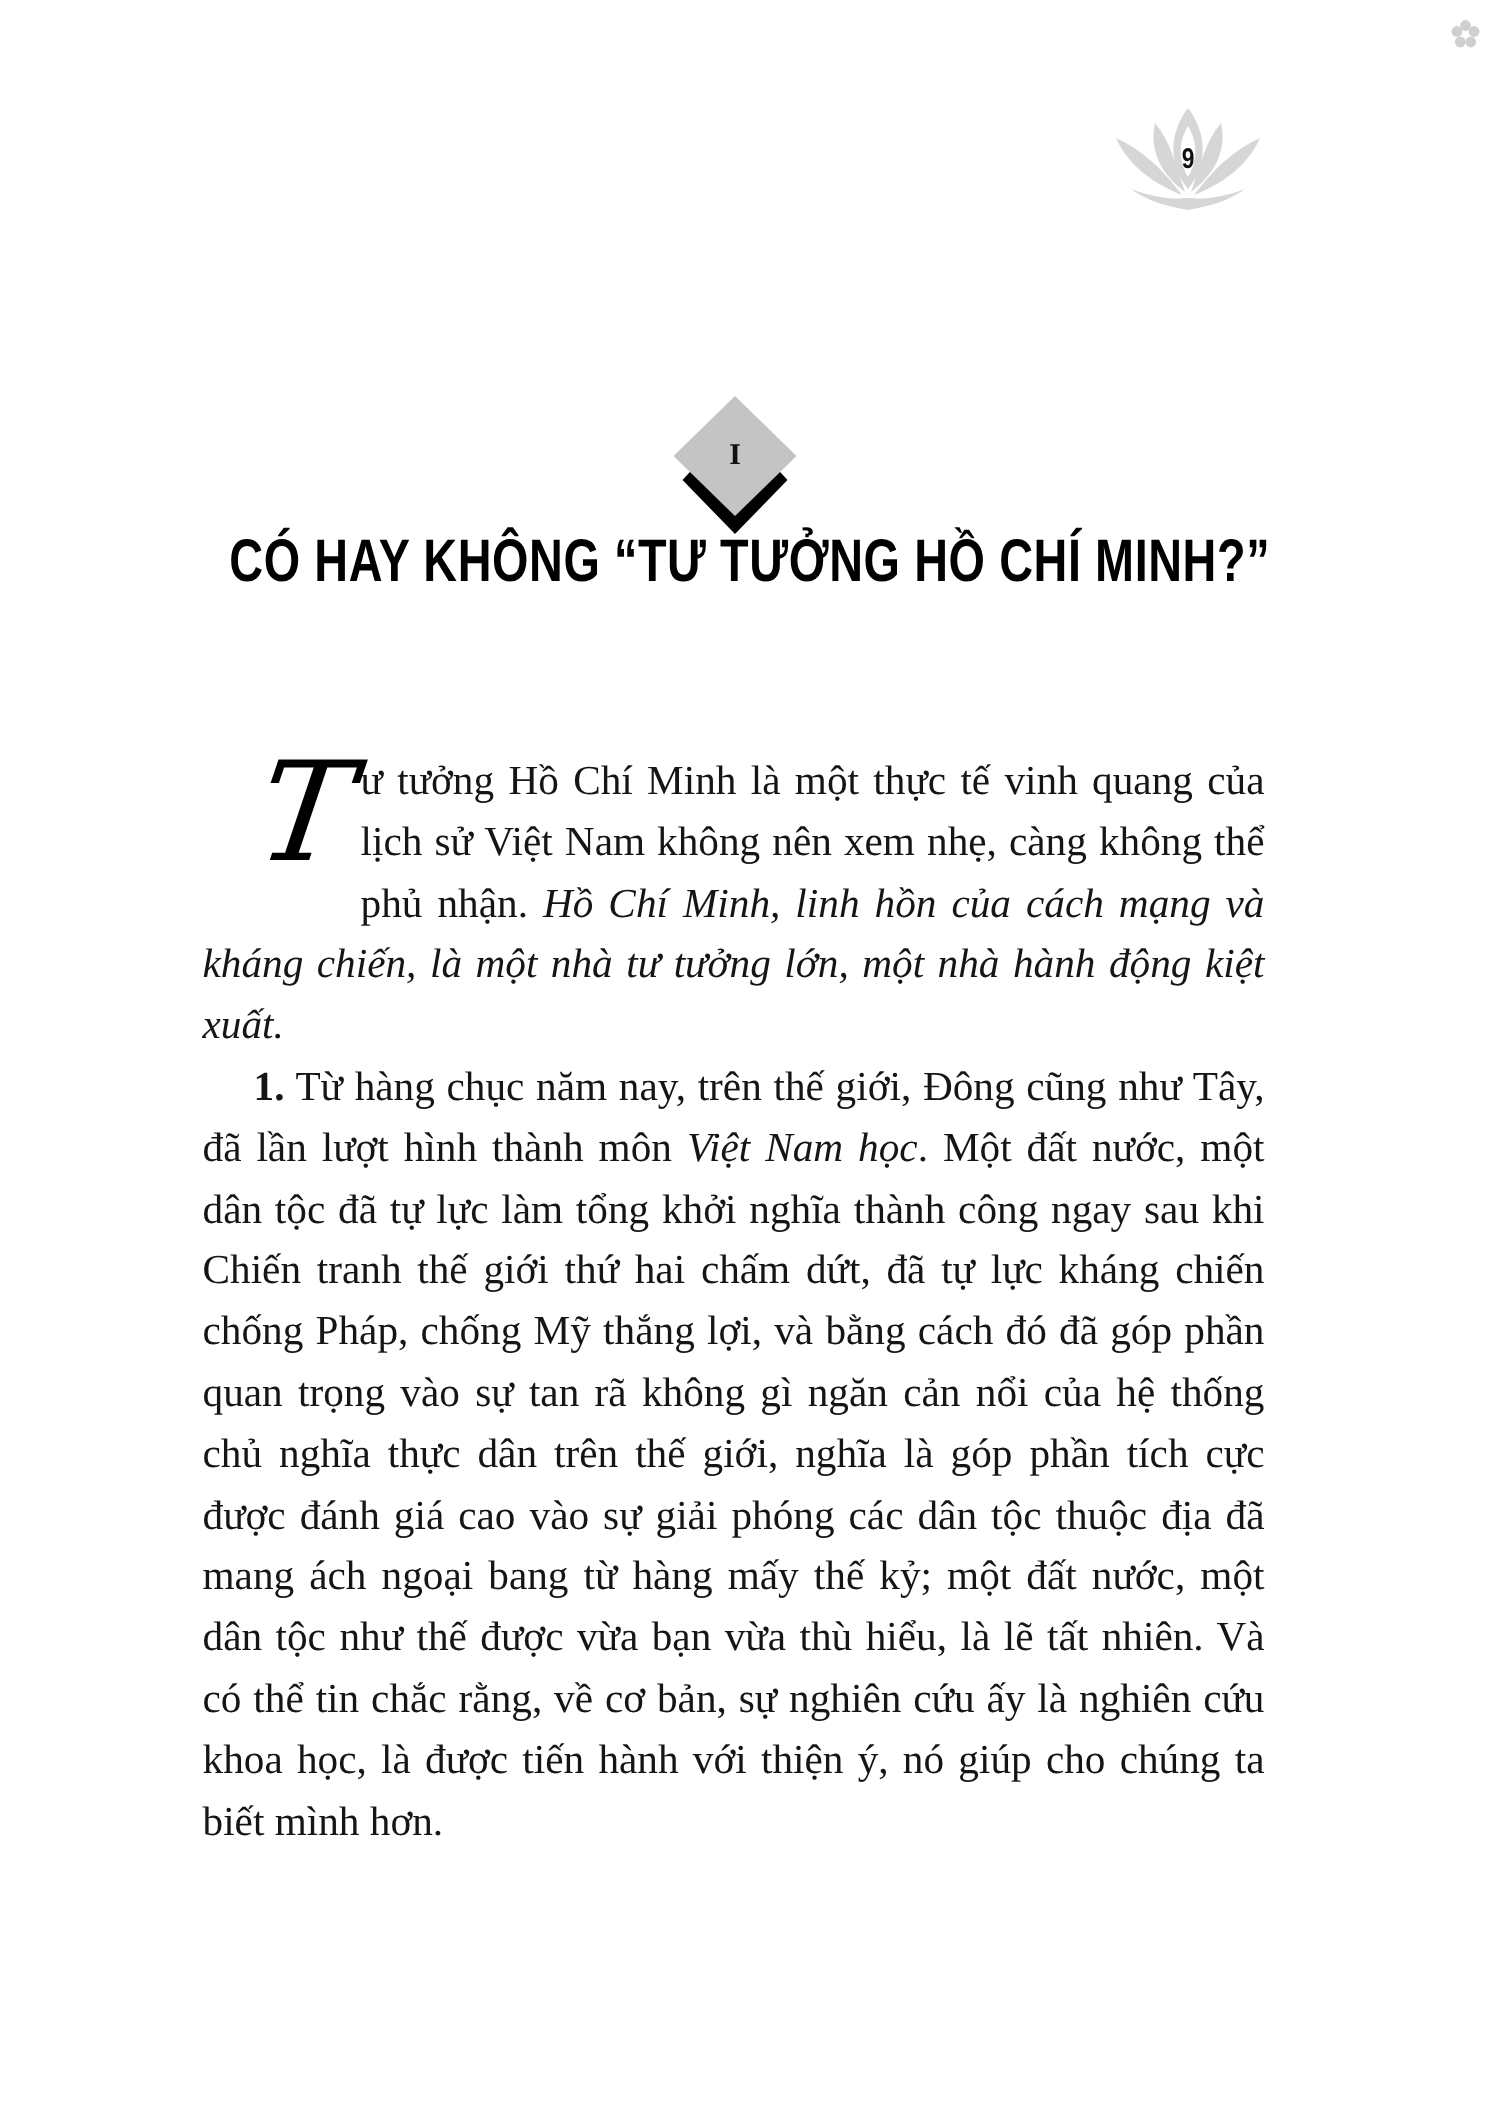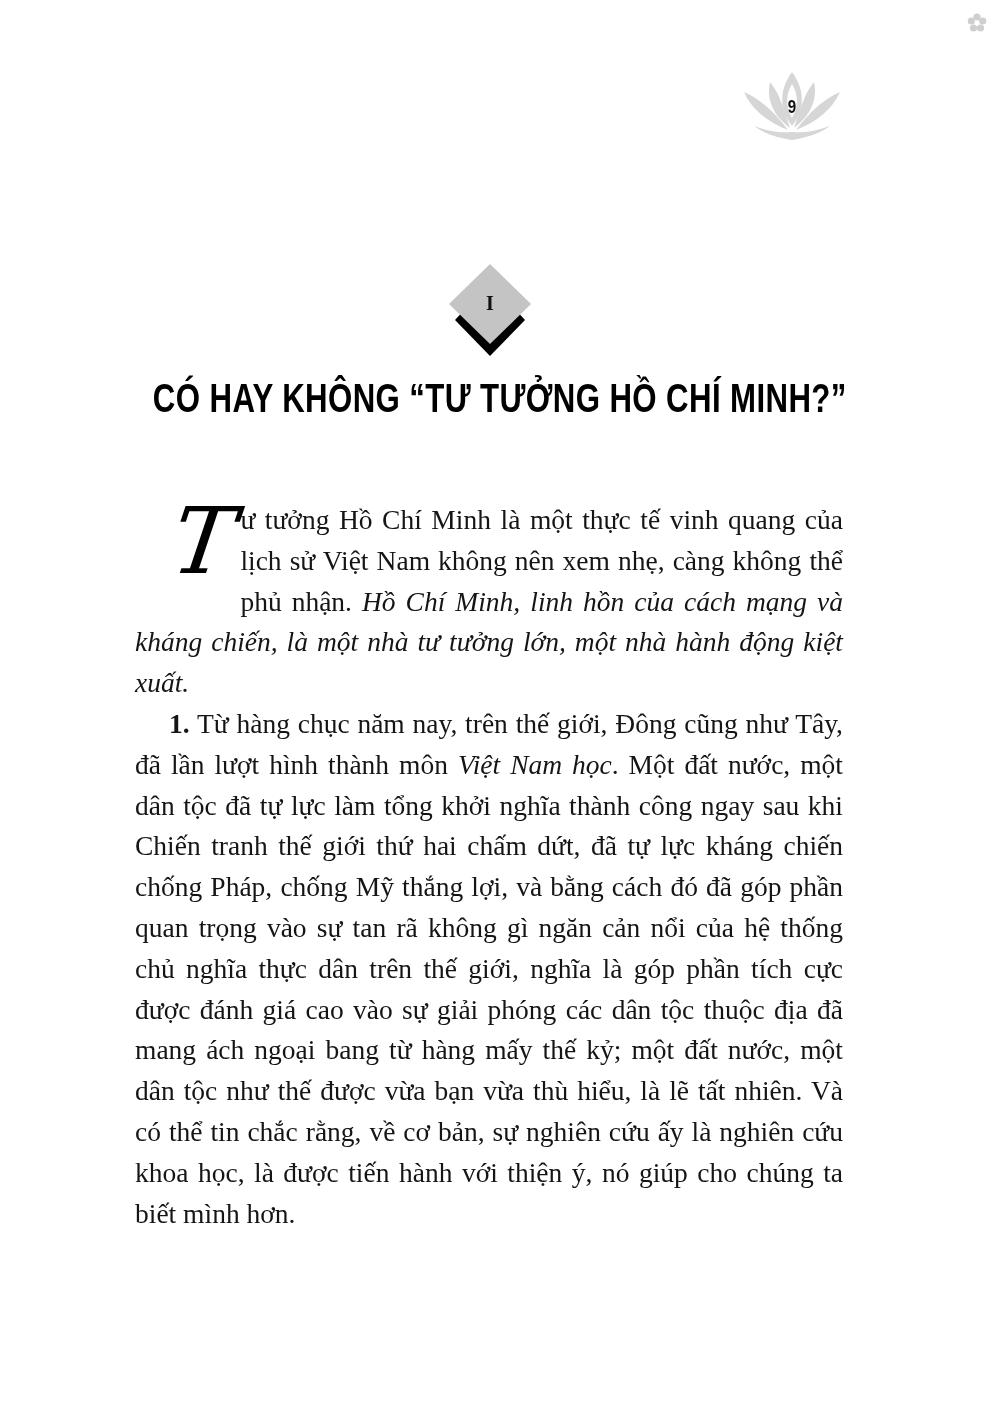--- a/index.html
+++ b/index.html
@@ -5,21 +5,21 @@
   html, body { margin: 0; padding: 0; background: #ffffff; }
   body { width: 1000px; height: 1413px; position: relative; overflow: hidden; font-family: "DejaVu Serif", serif; color: #111; }
 
   .corner-flower { position: absolute; left: 966px; top: 12px; width: 22px; height: 22px; }
   .lotus { position: absolute; left: 740px; top: 70px; width: 104px; height: 70px; }
   .page-number { position: absolute; left: 784px; top: 96px; width: 16px; text-align: center; font-family: "Liberation Sans", sans-serif; font-weight: bold; font-size: 19px; color: #111; transform: scaleX(0.8); }
 
   .chapter-badge { position: absolute; left: 447px; top: 264px; width: 86px; height: 94px; }
   .chapter-numeral { position: absolute; left: 470px; top: 292px; width: 40px; text-align: center; font-family: "Liberation Serif", serif; font-weight: bold; font-size: 20px; color: #111; }
 
-  .chapter-title { position: absolute; left: 0; top: 376px; width: 1000px; text-align: center; font-family: "Liberation Sans", sans-serif; font-weight: bold; font-size: 40px; letter-spacing: 0.5px; color: #000; }
+  .chapter-title { position: absolute; left: 0; top: 352px; width: 1000px; text-align: center; font-family: "Liberation Sans", sans-serif; font-weight: bold; font-size: 40px; letter-spacing: 0.5px; color: #000; }
   .chapter-title span { display: inline-block; transform: scaleX(0.78); transform-origin: center; }
 
   .body-text { position: absolute; left: 135px; top: 500px; width: 708px; font-family: "Liberation Serif", serif; font-size: 27.5px; line-height: 40.8px; text-align: justify; color: #151515; }
   .body-text p { margin: 0; }
   .p2 { text-indent: 34px; margin-top: 0 !important; }
   .dropcap { float: left; font-family: "DejaVu Serif", serif; font-style: italic; font-size: 92px; line-height: 80px; height: 82px; margin: 2px 6px 0 38px; color: #000; transform: skewX(-8deg); }
   .italic { font-style: italic; }
   .bold { font-weight: bold; }
 </style>
 </head>

